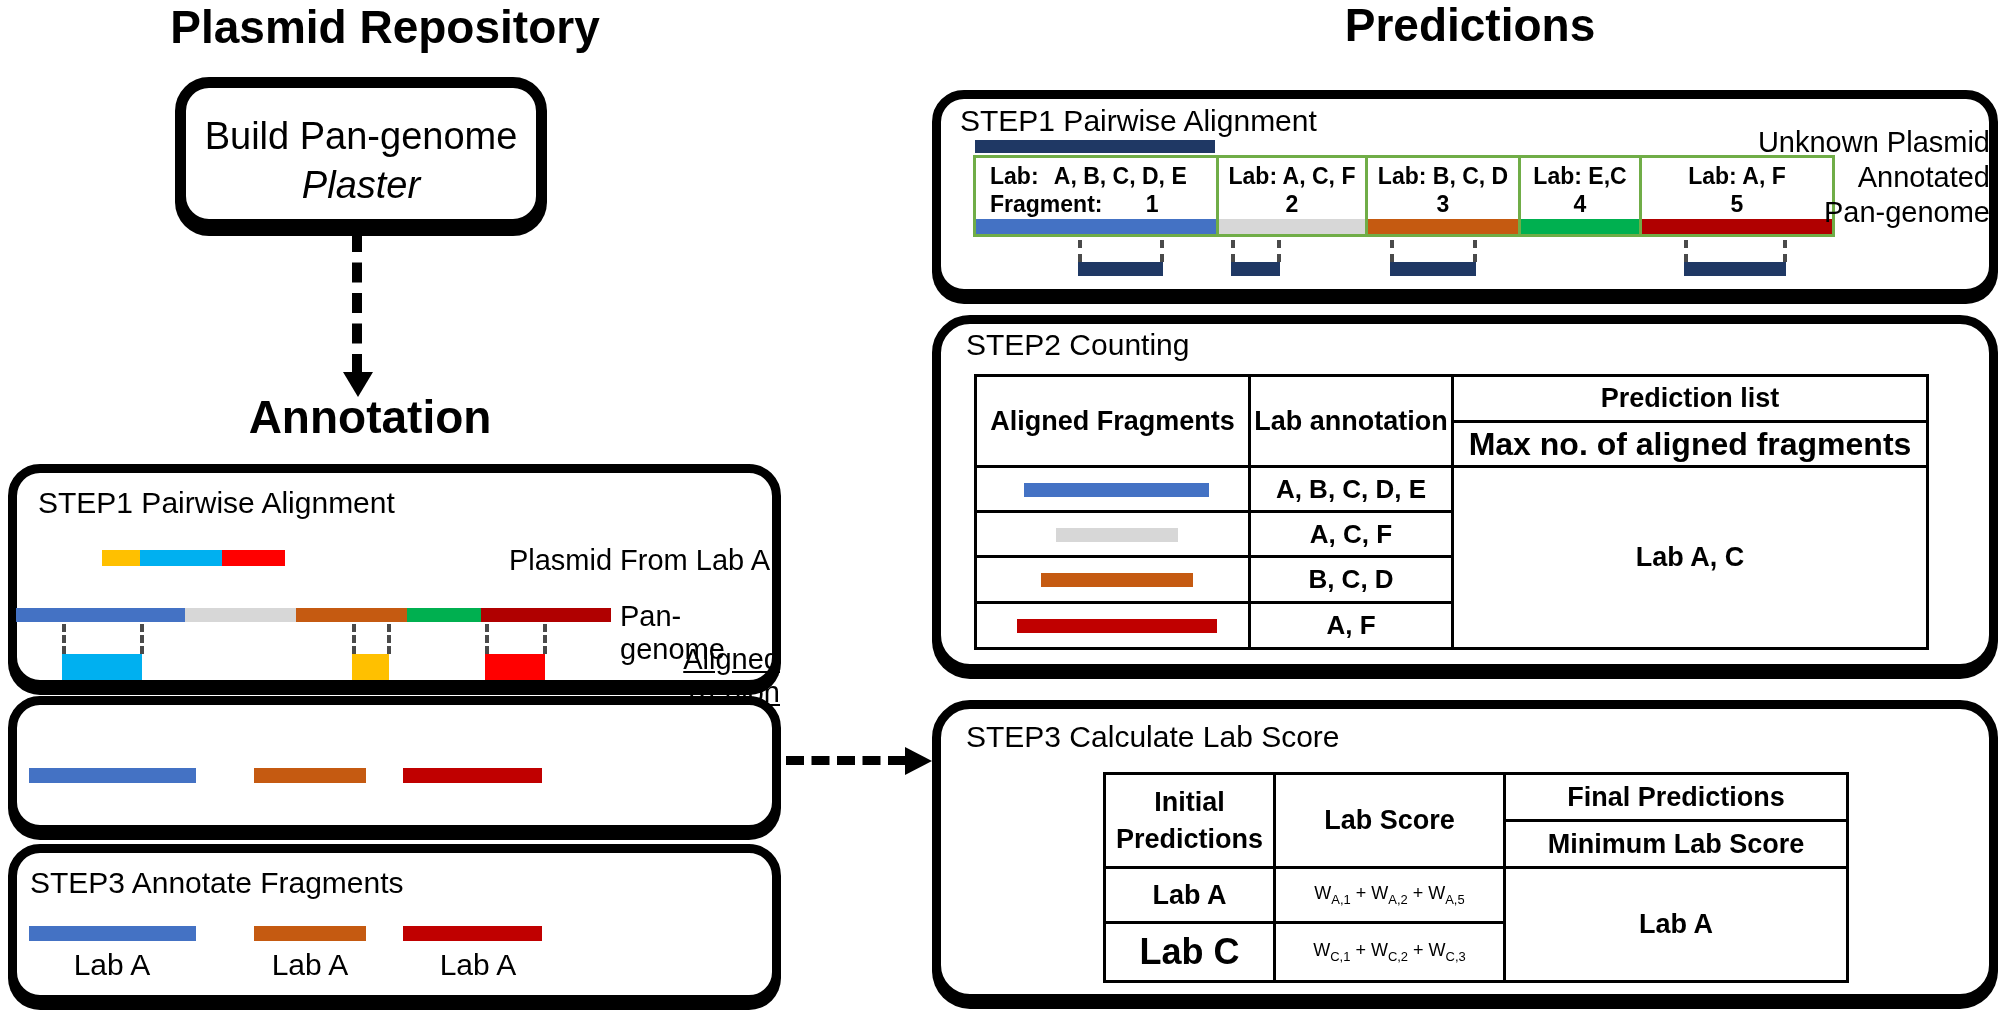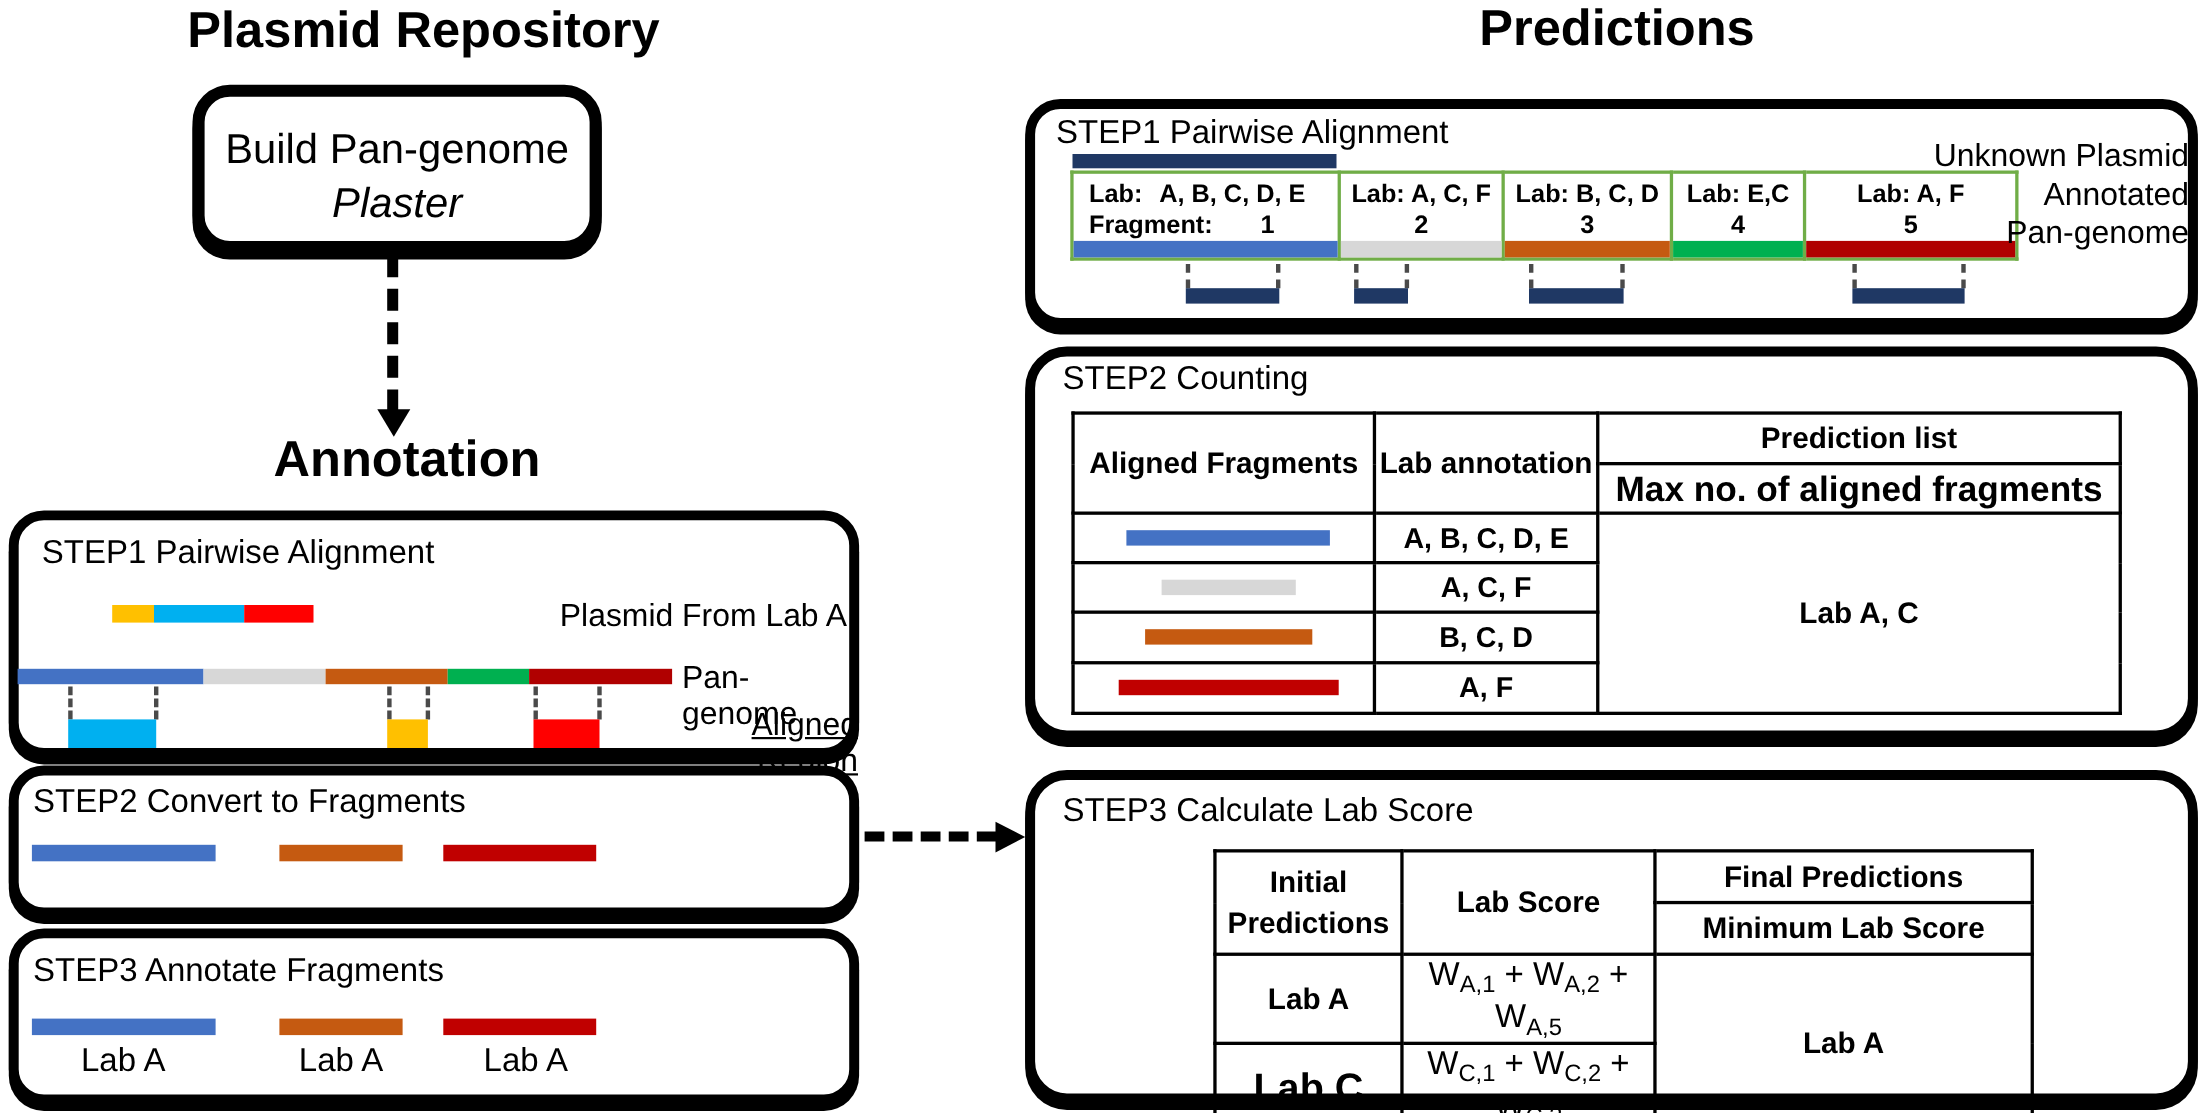--- a/index.html
+++ b/index.html
@@ -34,21 +34,21 @@
   .frag-flex .v{flex:1;text-align:center;}
   .cellbar{position:absolute;left:0;right:0;bottom:0;height:15px;}
 
   
   table.blk{position:absolute;border-collapse:collapse;table-layout:fixed;}
   table.blk td{border:3px solid #000;text-align:center;vertical-align:middle;
                font-weight:bold;padding:0;}
   td.barcell{text-align:left;}
   td.barcell .bar-inline{display:inline-block;vertical-align:middle;height:14px;margin-left:8px;}
   sub{font-size:0.72em;}
-  .formula{font-weight:normal !important;font-size:30px;}
+  .formula{font-weight:normal !important;font-size:18px;}
 </style>
 </head>
 <body>
 
 <div id="page">
 
   <div class="abs big-title" style="left:140px;top:2px;width:490px;">Plasmid Repository</div>
 
   <div class="round-box thick-box" style="left:175px;top:77px;width:350px;height:131px;">
     <div style="text-align:center;font-size:38px;line-height:1.3;margin-top:24px;">
@@ -87,21 +87,20 @@
   <div class="tick" style="left:387px;top:624px;height:30px;"></div>
   <div class="tick" style="left:485px;top:624px;height:30px;"></div>
   <div class="tick" style="left:543px;top:624px;height:30px;"></div>
 
   <div class="bar" style="top: 654px; height: 26px; background: rgb(0, 176, 240); width: 80px; left: 62px;"></div>
   <div class="bar" style="top: 654px; height: 26px; background: rgb(255, 192, 0); width: 37px; left: 352px;"></div>
   <div class="bar" style="top: 654px; height: 26px; background: rgb(255, 0, 0); width: 60px; left: 485px;"></div>
   <div class="abs side-label" style="left:590px;top:643px;width:190px;text-align:right;text-decoration:underline;">Aligned Region</div>
 
   <div class="round-box" style="left:8px;top:696px;width:755px;height:120px;"></div>
-  <div class="abs step-title" style="left:30px;top:714px;">STEP2 Convert to Fragments</div>
   <div class="bar" style="top: 768px; height: 15px; background: rgb(68, 114, 196); width: 167px; left: 29px;"></div>
   <div class="bar" style="top: 768px; height: 15px; background: rgb(197, 90, 17); width: 112px; left: 254px;"></div>
   <div class="bar" style="top: 768px; height: 15px; background: rgb(192, 0, 0); width: 139px; left: 403px;"></div>
 
   <div class="round-box" style="left:8px;top:844px;width:755px;height:142px;"></div>
   <div class="abs step-title" style="left:30px;top:868px;">STEP3 Annotate Fragments</div>
   <div class="bar" style="top: 926px; height: 15px; background: rgb(68, 114, 196); width: 167px; left: 29px;"></div>
   <div class="bar" style="top: 926px; height: 15px; background: rgb(197, 90, 17); width: 112px; left: 254px;"></div>
   <div class="bar" style="top: 926px; height: 15px; background: rgb(192, 0, 0); width: 139px; left: 403px;"></div>
   <div class="abs lab-label" style="left:32px;top:948px;width:160px;">Lab A</div>

